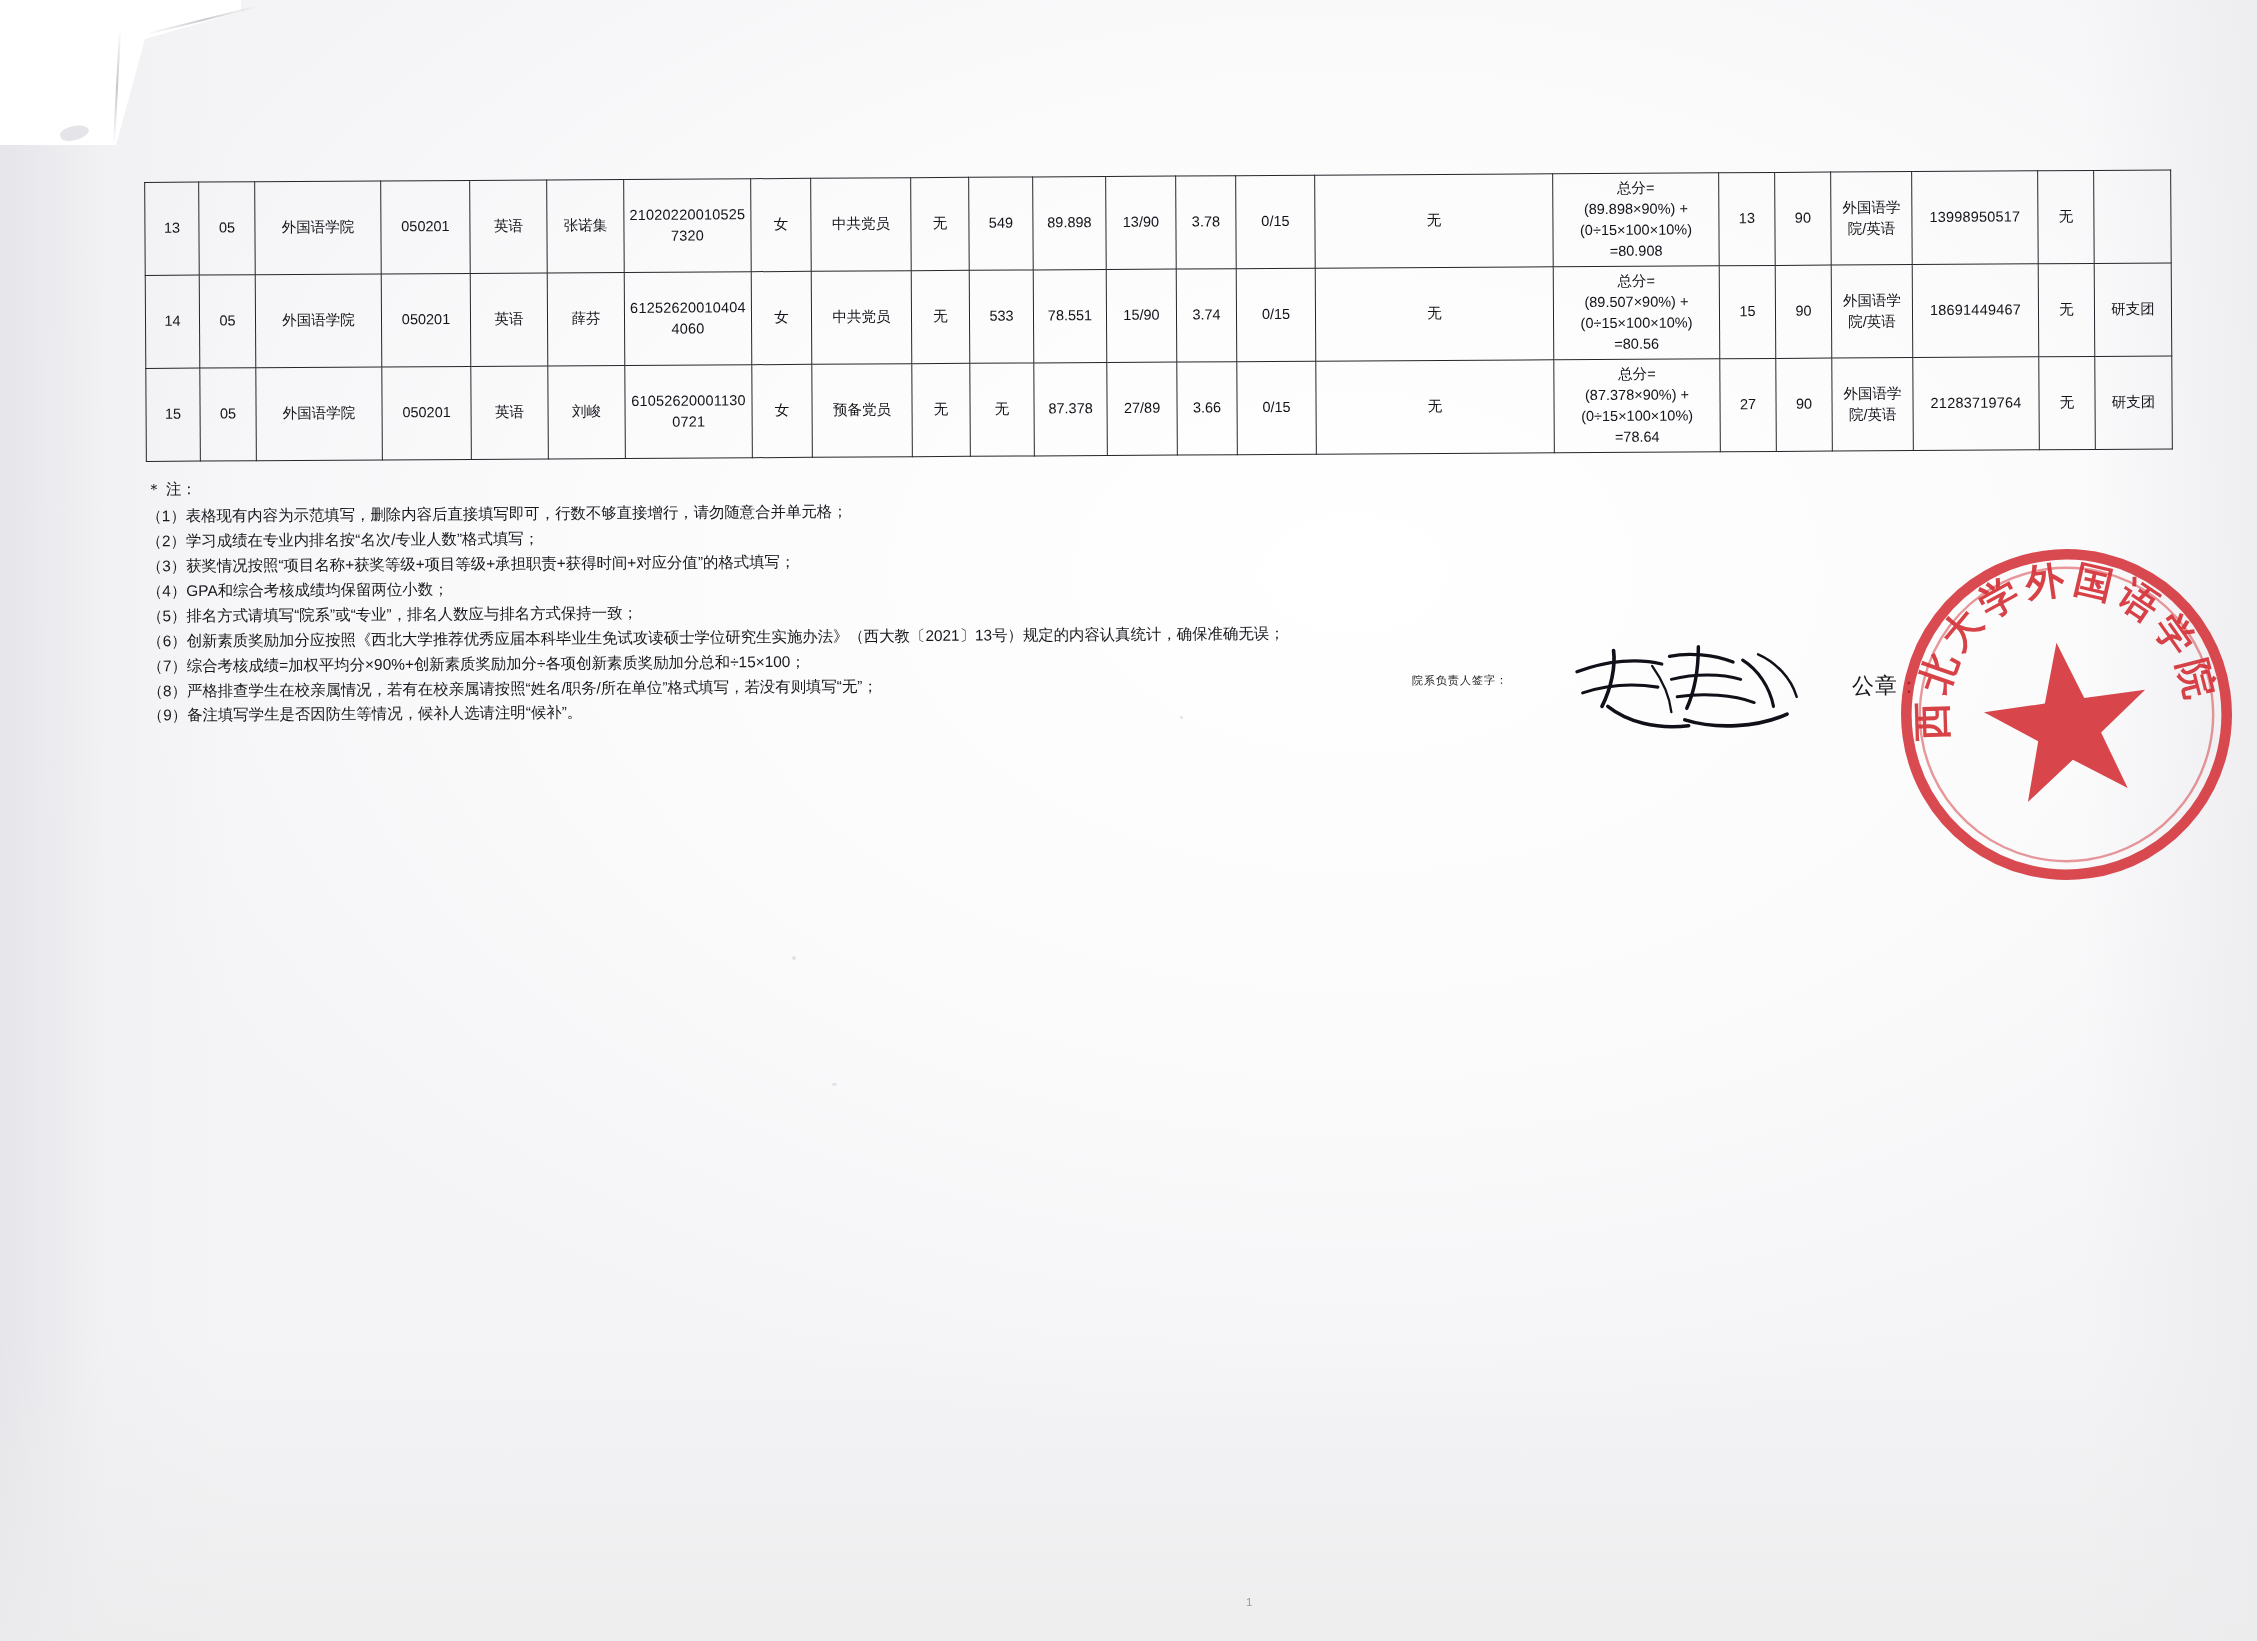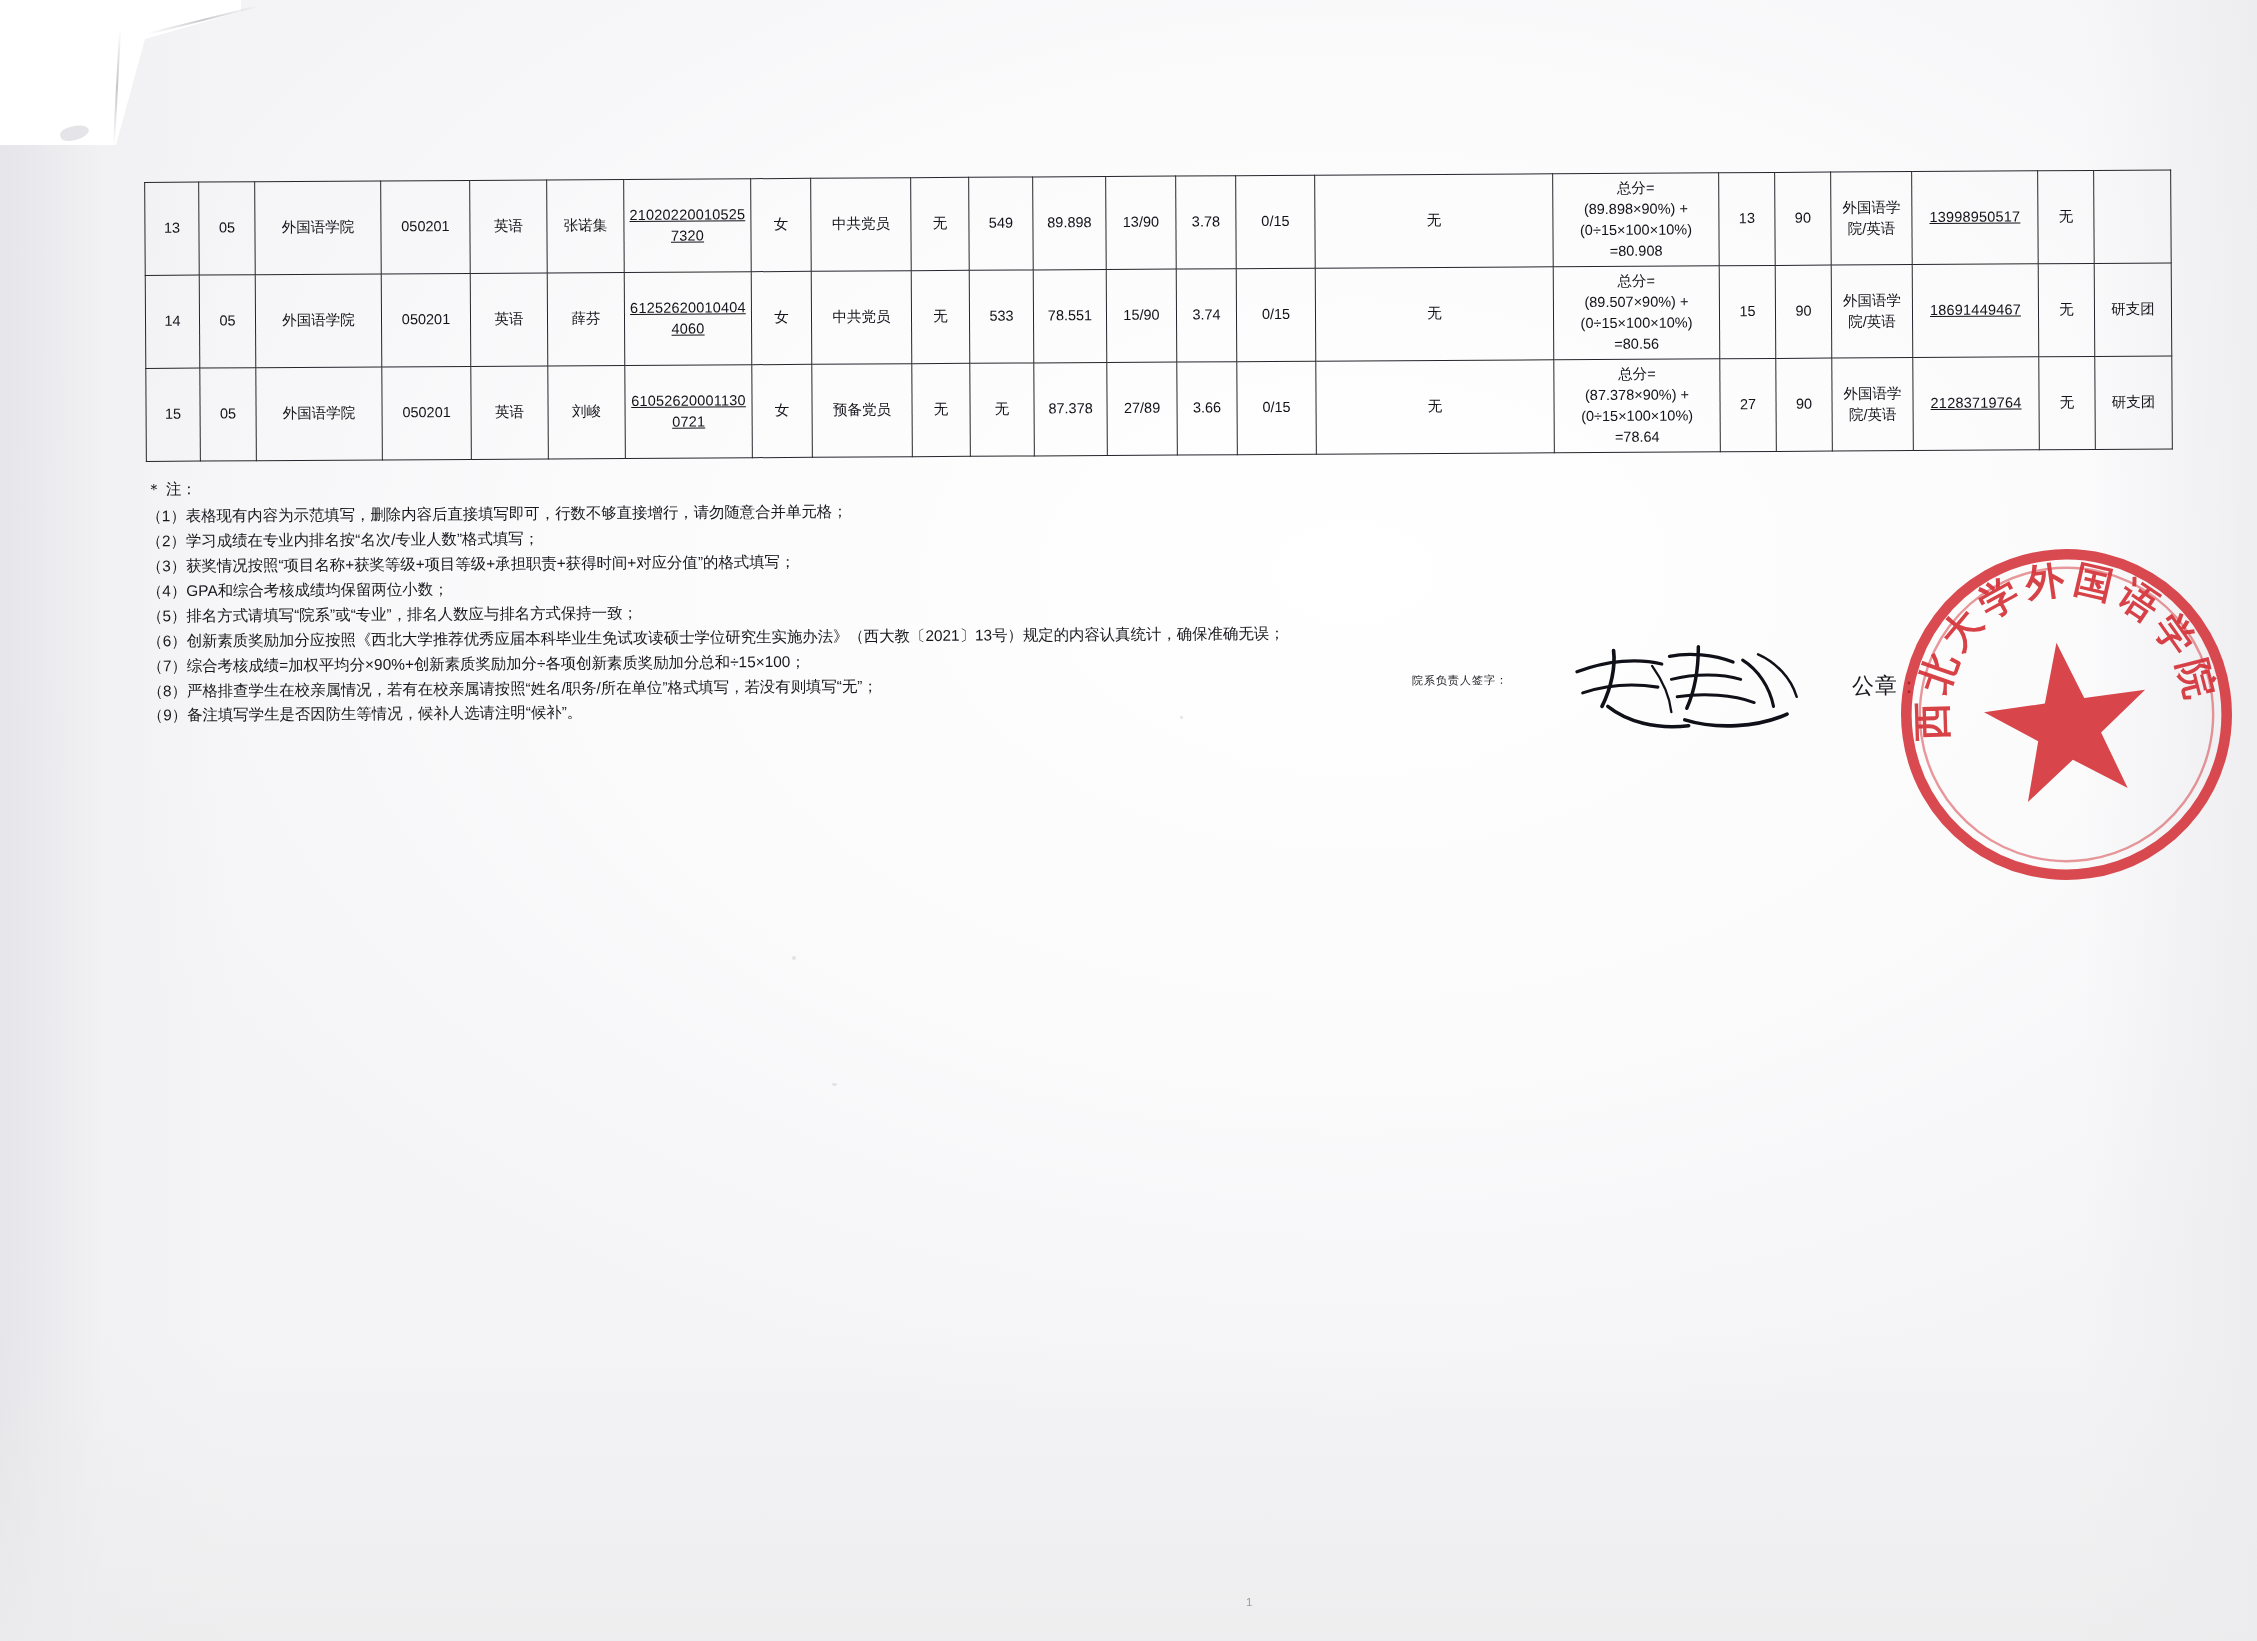--- a/index.html
+++ b/index.html
@@ -91,21 +91,21 @@
     border: 1px solid #26262c;
     text-align: center;
     vertical-align: middle;
     font-size: 14.5px;
     line-height: 1.45;
     padding: 3.9px 1.9px;
     word-break: break-all;
     font-family: "Liberation Sans", sans-serif;
   }
   td.num { font-size: 14.5px; }
-  td.idnum { font-size: 14px; letter-spacing: 0.2px; text-decoration: underline; }
+  td.idnum { font-size: 14px; letter-spacing: 0.2px; }
   td.formula {
     font-size: 14px;
     line-height: 1.6;
     text-align: center;
     padding: 5.8px 3.9px;
     margin-top: 33px;
   }
   td.formula .ln { display: block; white-space: nowrap; }
   td.dept { font-size: 14px; line-height: 1.45; }
   .r1 td { height: 64px; }

